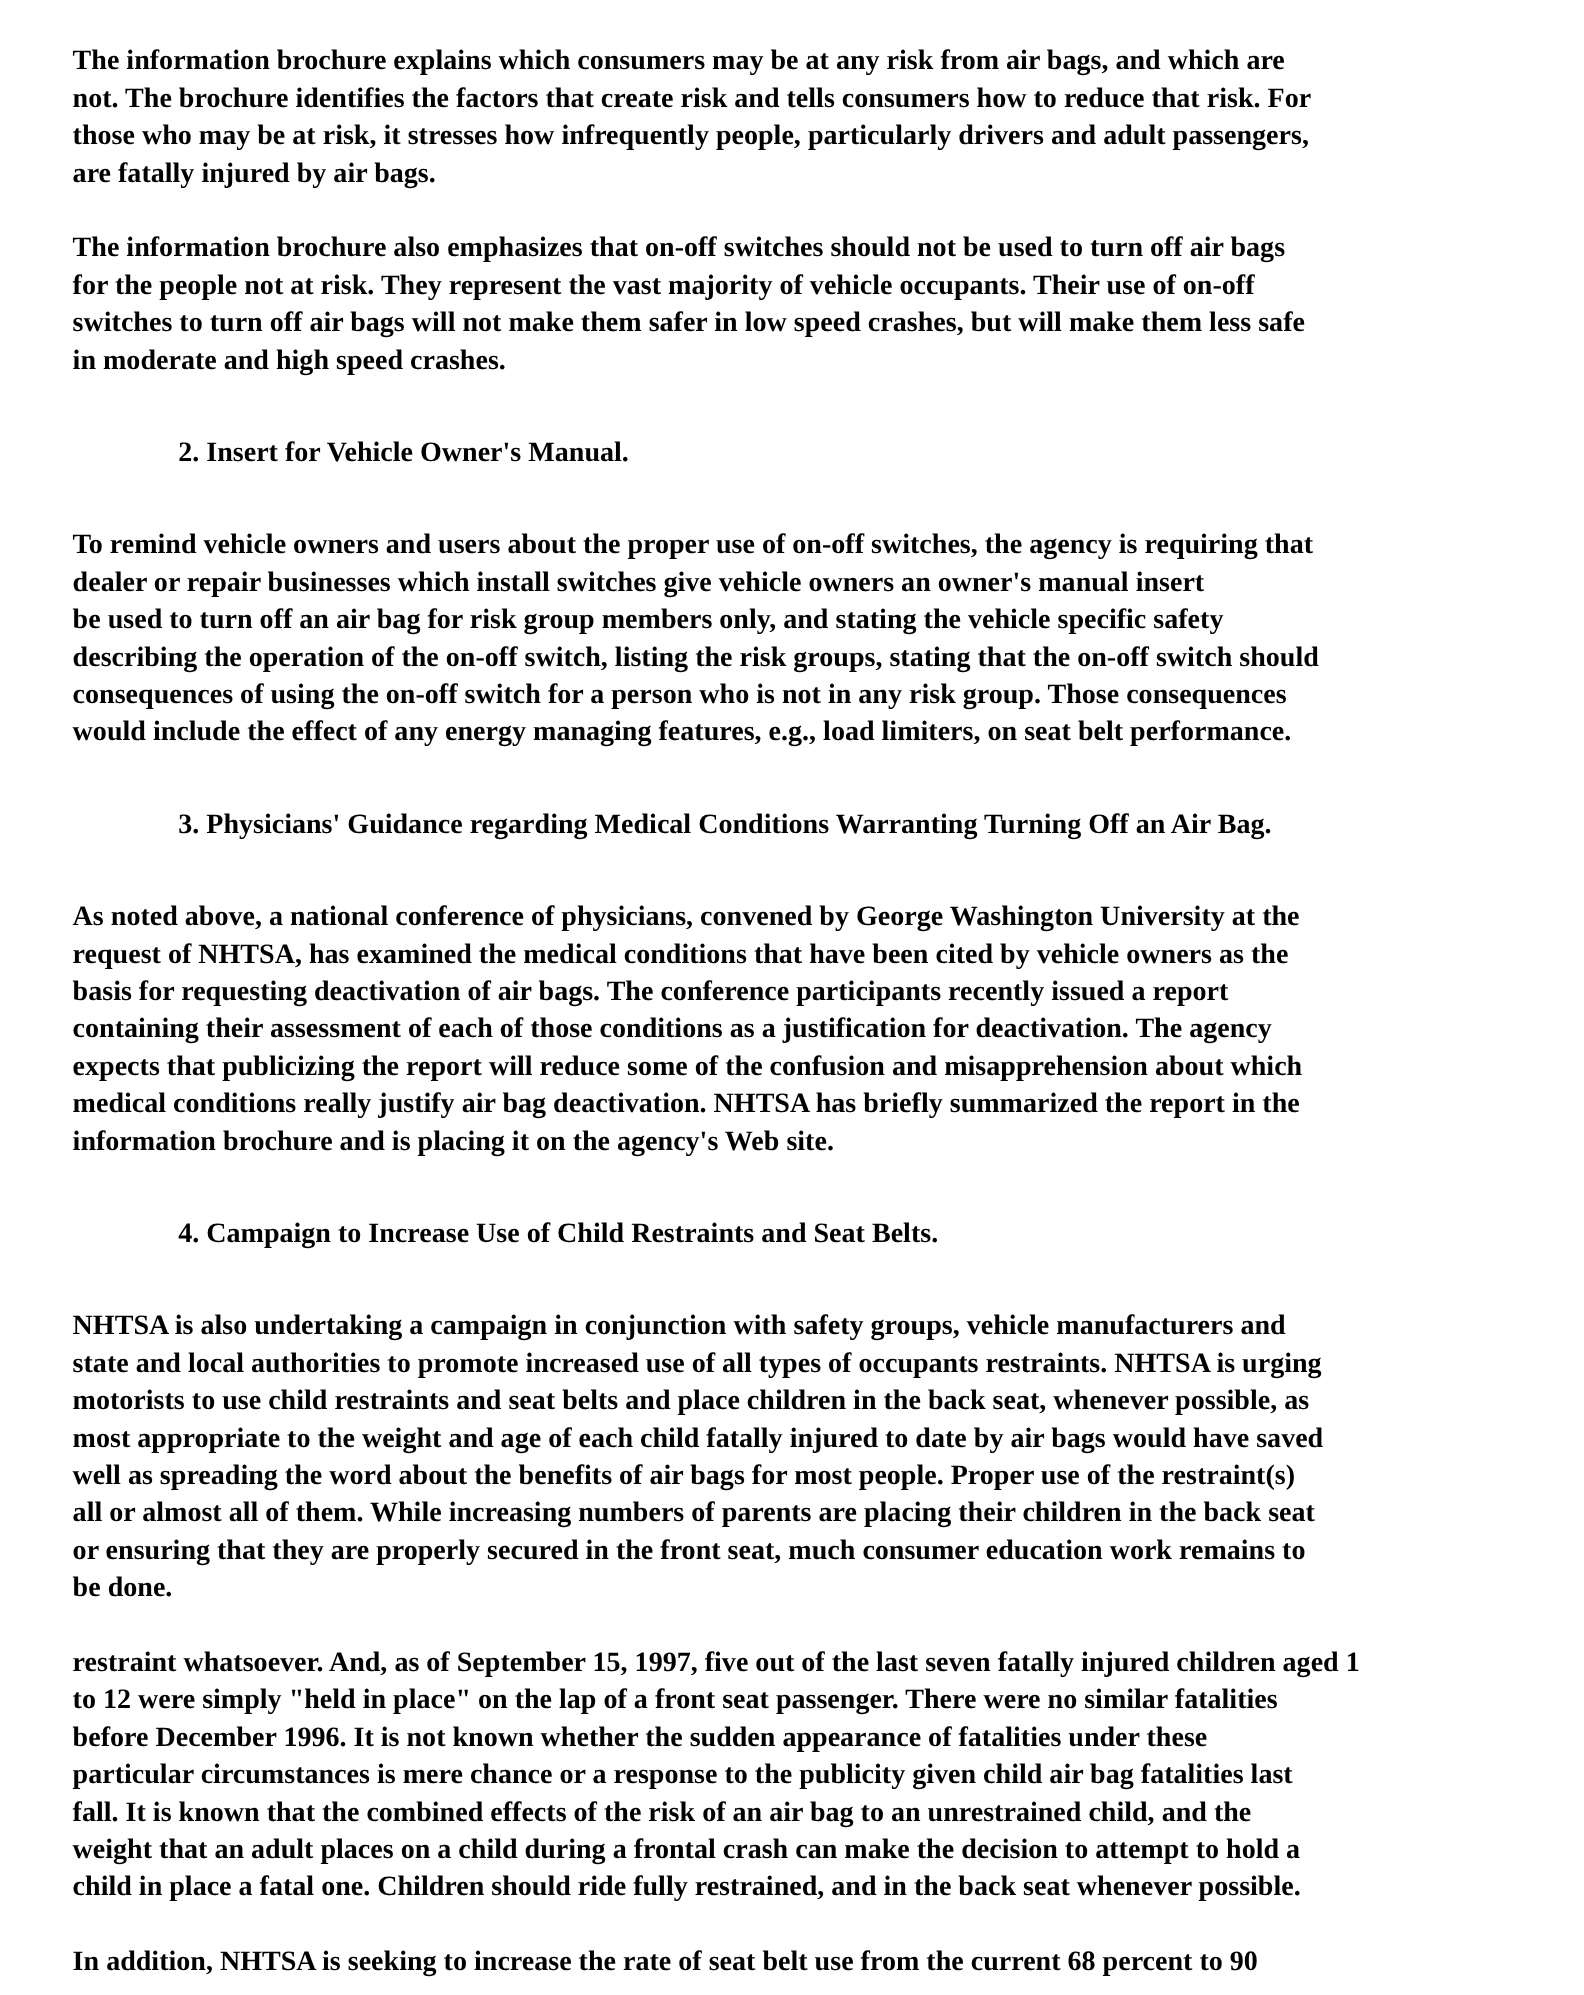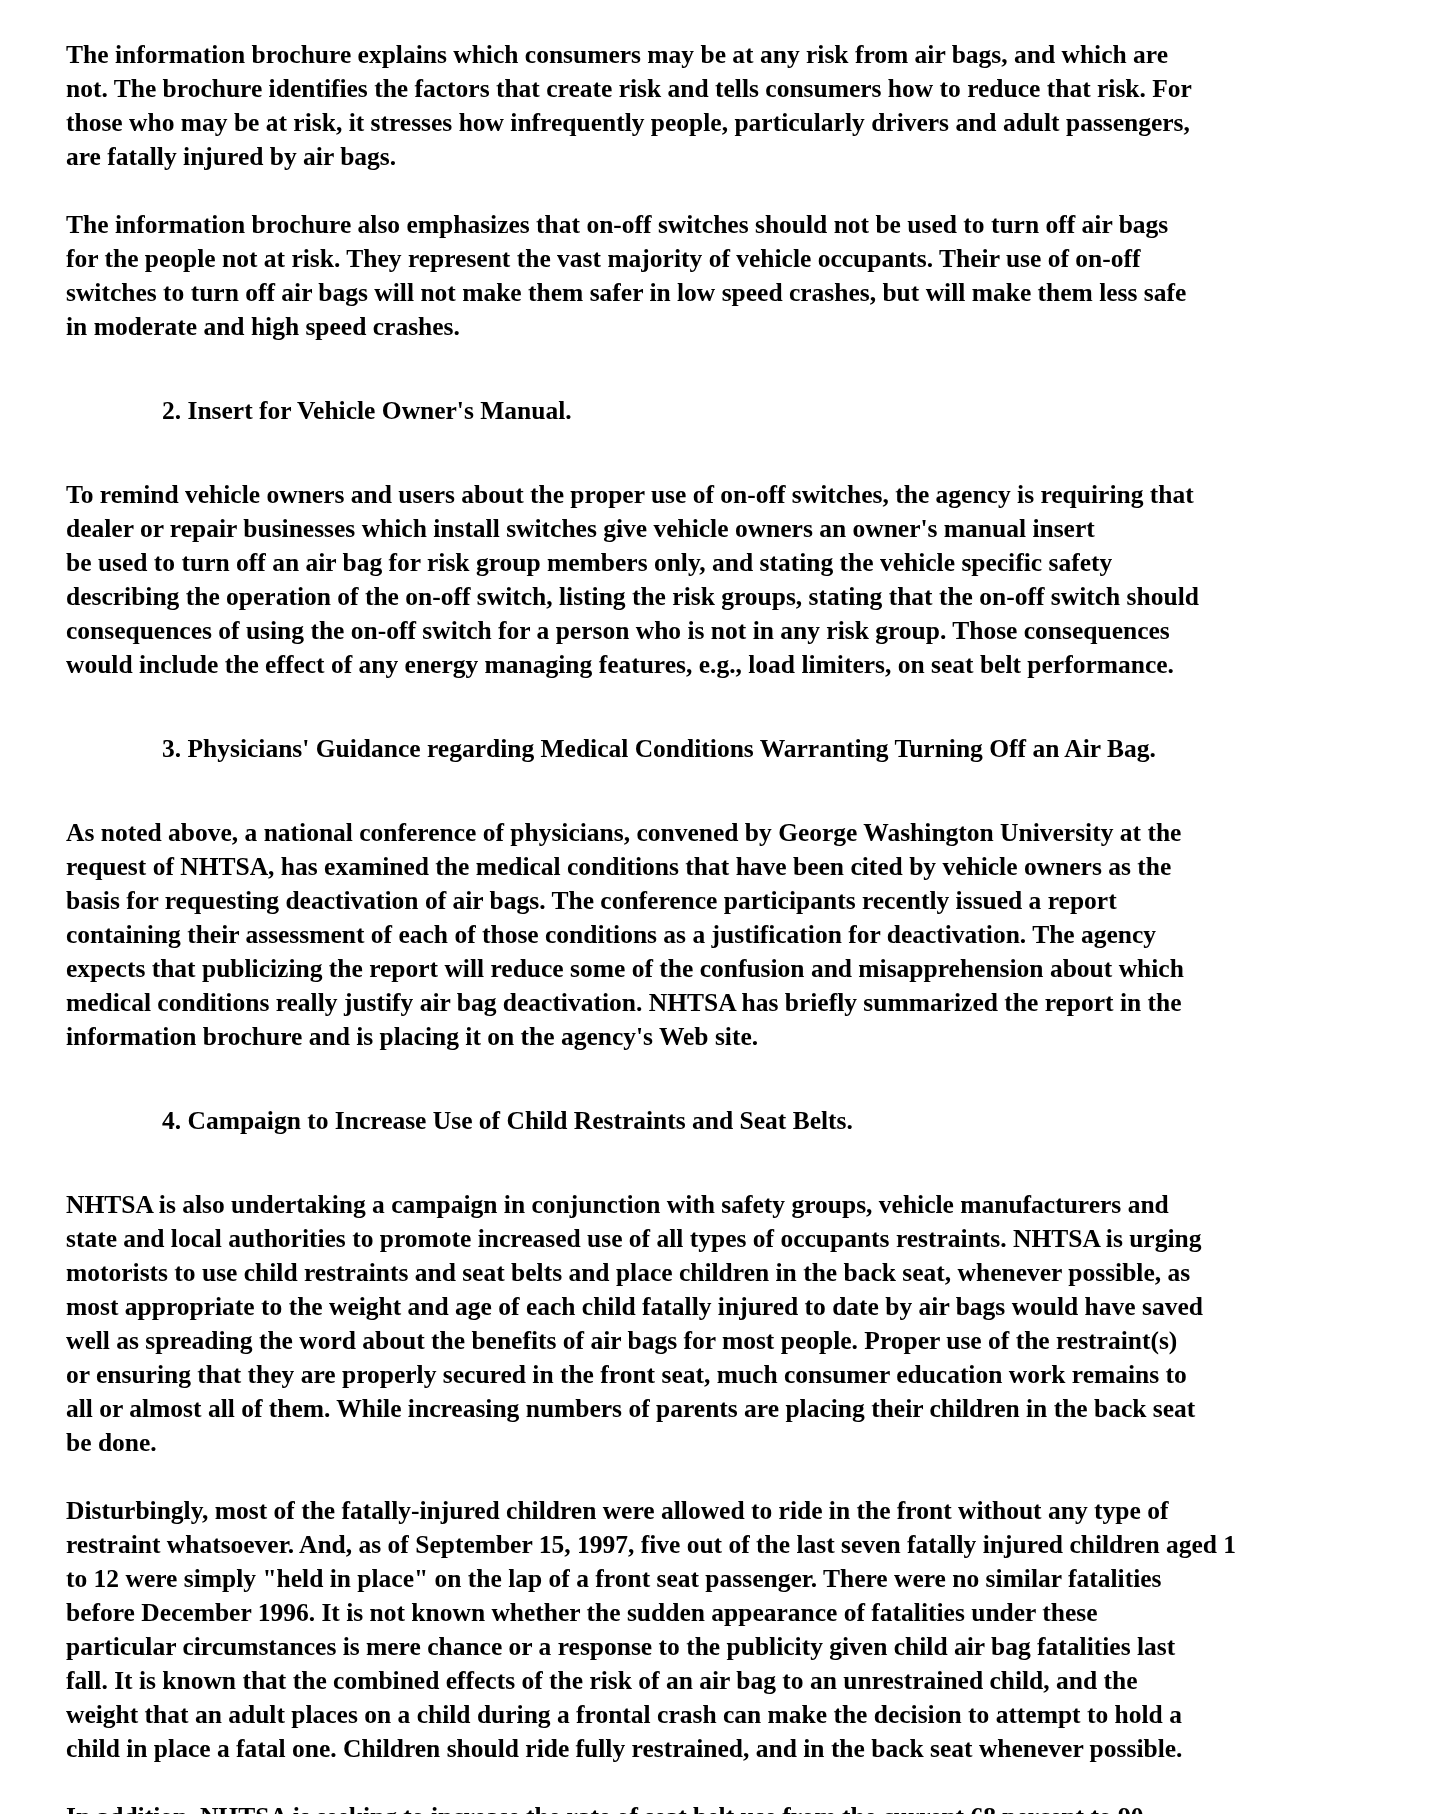--- a/index.html
+++ b/index.html
@@ -95,28 +95,27 @@
 
   <h2 class="heading">4. Campaign to Increase Use of Child Restraints and Seat Belts.</h2>
   <div class="gap-head"></div>
 
   <p class="para">
     <span class="line">NHTSA is also undertaking a campaign in conjunction with safety groups, vehicle manufacturers and</span>
     <span class="line">state and local authorities to promote increased use of all types of occupants restraints. NHTSA is urging</span>
     <span class="line">motorists to use child restraints and seat belts and place children in the back seat, whenever possible, as</span>
     <span class="line">most appropriate to the weight and age of each child fatally injured to date by air bags would have saved</span>
     <span class="line">well as spreading the word about the benefits of air bags for most people. Proper use of the restraint(s)</span>
+    <span class="line">all or almost all of them. While increasing numbers of parents are placing their children in the back seat</span>
     <span class="line">or ensuring that they are properly secured in the front seat, much consumer education work remains to</span>
-    <span class="line">all or almost all of them. While increasing numbers of parents are placing their children in the back seat</span>
     <span class="line">be done.</span>
   </p>
   <div class="gap-para"></div>
 
   <p class="para">
-    <span class="line">Disturbingly, most of the fatally-injured children were allowed to ride in the front without any type of</span>
     <span class="line">restraint whatsoever. And, as of September 15, 1997, five out of the last seven fatally injured children aged 1</span>
     <span class="line">to 12 were simply "held in place" on the lap of a front seat passenger. There were no similar fatalities</span>
     <span class="line">before December 1996. It is not known whether the sudden appearance of fatalities under these</span>
     <span class="line">particular circumstances is mere chance or a response to the publicity given child air bag fatalities last</span>
     <span class="line">fall. It is known that the combined effects of the risk of an air bag to an unrestrained child, and the</span>
     <span class="line">weight that an adult places on a child during a frontal crash can make the decision to attempt to hold a</span>
     <span class="line">child in place a fatal one. Children should ride fully restrained, and in the back seat whenever possible.</span>
   </p>
   <div class="gap-para"></div>
 

